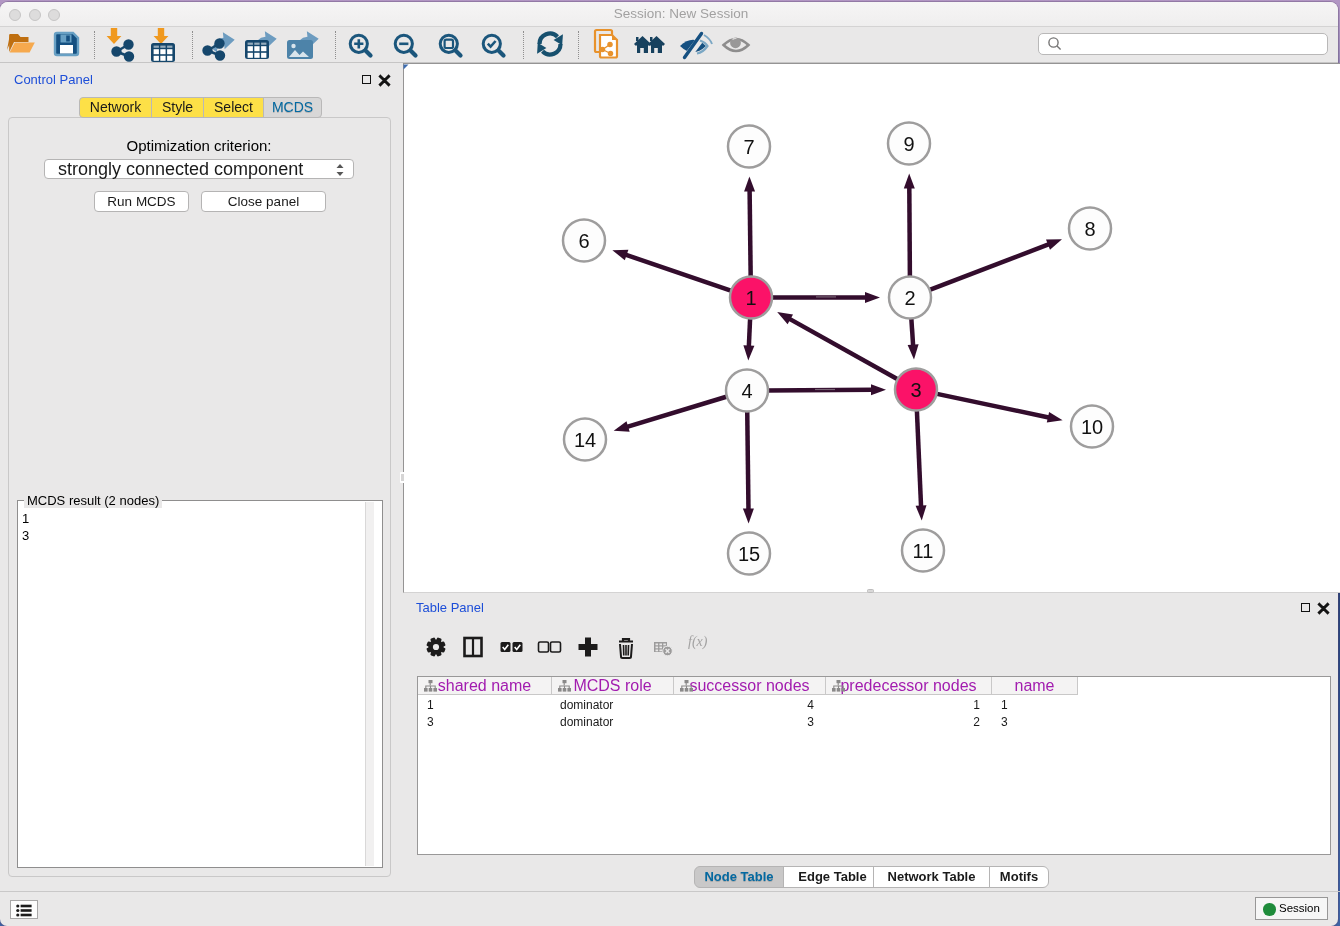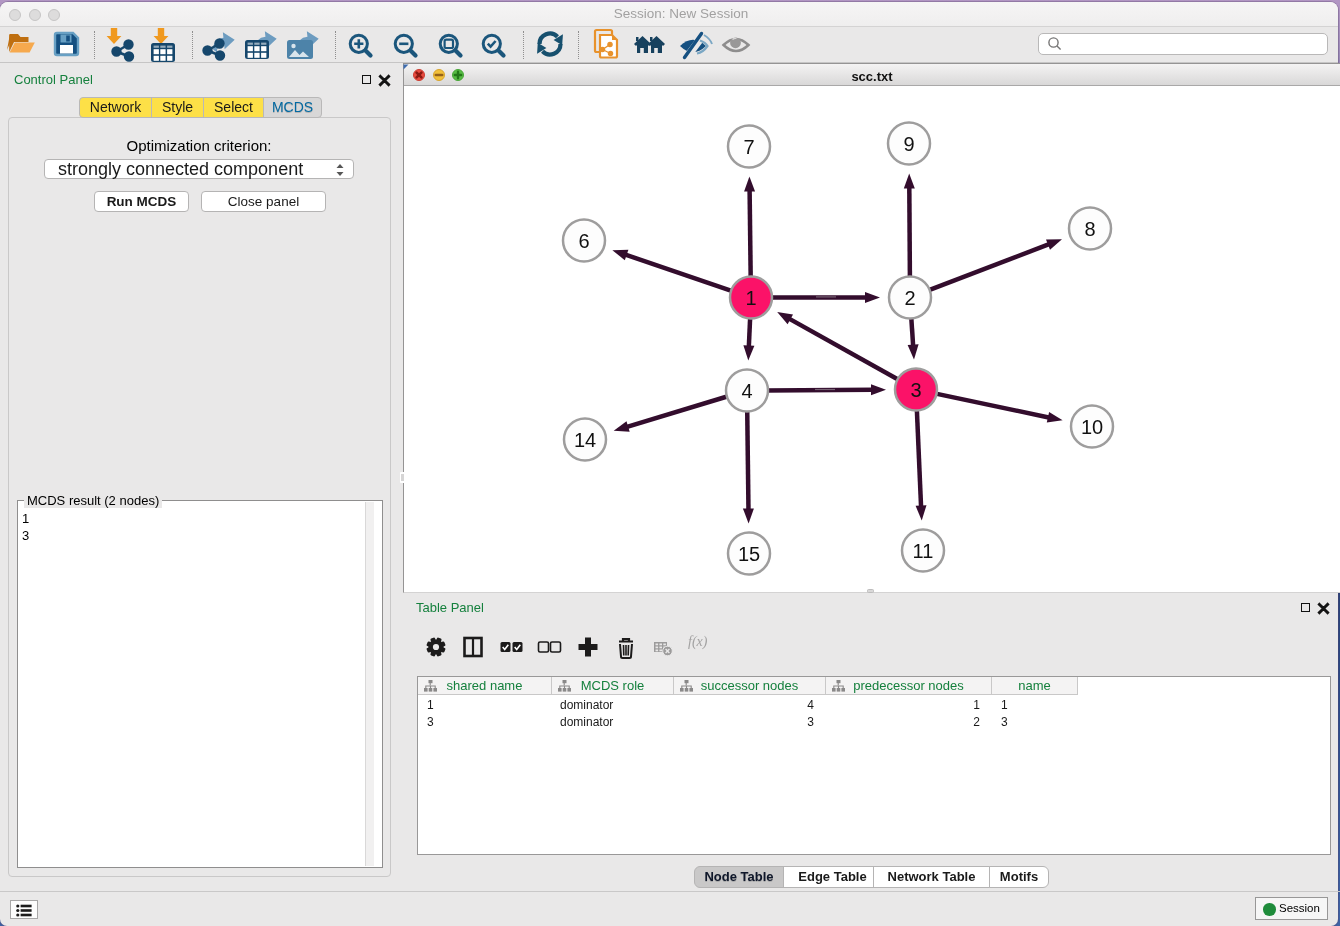--- a/index.html
+++ b/index.html
@@ -9,21 +9,21 @@
 #win { position:absolute; left:0; top:2px; width:1338px; height:924px; background:#e9e8e8; border-radius:8px 8px 7px 7px; box-shadow:0 0 0 1px rgba(90,70,110,.35); overflow:hidden; }
 
 #titlebar { position:absolute; left:0; top:0; width:100%; height:25px; background:linear-gradient(#f6f5f5,#efeeee); border-bottom:1px solid #d4d3d3; border-radius:8px 8px 0 0; }
 .tl { position:absolute; top:7px; width:12px; height:12px; border-radius:50%; background:#dddcdc; border:1px solid #c6c5c5; }
 #title-text { position:absolute; top:4px; left:0; width:100%; text-align:center; font-size:13.5px; color:#a2a1a1;padding-left:24px; }
 
 #toolbar { position:absolute; left:0; top:26px; width:100%; height:36px; background:#e9e8e8; border-bottom:1px solid #c6c5c5; }
 .sep { position:absolute; top:4px; height:28px; width:0; border-left:1px dotted #8f8e8e; }
 #search { position:absolute; left:1038px; top:33px; width:290px; height:21.5px; background:#fff; border:1px solid #b9b8b8; border-radius:5px; }
 
-.docklabel { font-size:13px; color:#15803d; }
+.docklabel { font-size:13px; color:#1d4ed8; }
 #cp-title { position:absolute; left:14px; top:72px; }
 .float-ic { position:absolute; width:9px; height:9px; border:1.6px solid #111; }
 .close-x { position:absolute; font-size:13px; font-weight:bold; color:#111; }
 #cp-body { position:absolute; left:8px; top:117px; width:383px; height:760px; border:1px solid #c9c8c8; border-radius:4px; }
 .tab { position:absolute; top:97px; height:21px; background:#fde047; border:1px solid #b9b8b8; font-size:14px; text-align:center; line-height:19px; color:#1a1a1a; }
 
 .aquabtn { position:absolute; background:#fff; border:1px solid #b5b4b4; border-radius:4px; font-size:13.5px; text-align:center; color:#1a1a1a; }
 
 #mcds-box { position:absolute; left:17px; top:500px; width:366px; height:368px; border:1px solid #8f8e8e; }
 #mcds-label { position:absolute; left:24px; top:493px; background:#e9e8e8; padding:0 3px; font-size:13px; }
@@ -33,21 +33,21 @@
 #listbtn { position:absolute; left:10px; top:900px; width:28px; height:19px; background:#fdfdfd; border:1px solid #a8a7a7; }
 #membtn { position:absolute; left:1255px; top:897px; width:73px; height:23px; background:#f6f6f6; border:1px solid #989797; font-size:12px; }
 
 #netframe { position:absolute; left:403px; top:63px; width:937px; height:530px; border-top:1px solid #959494; border-left:1px solid #959494; border-bottom:1px solid #d4d3d3; background:#fff; }
 #nettitle { position:absolute; left:0; top:0; width:100%; height:22px; background:linear-gradient(#f4f3f3,#d9d8d8); border-bottom:1px solid #a9a8a8; }
 .mac { position:absolute; top:5px; width:12px; height:12px; border-radius:50%; overflow:hidden; }
 .mac svg { display:block; }
 
 #tp-title { position:absolute; left:416px; top:600px; }
 #tbl { position:absolute; left:417px; top:676px; width:914px; height:179px; background:#fff; border:1px solid #999898; }
-.th { position:absolute; top:0; height:18px; background:#f4f3f3; border-right:1px solid #c9c8c8; border-bottom:1px solid #c9c8c8; font-size:13px; text-align:center; line-height:17px; color:#15803d; }
+.th { position:absolute; top:0; height:18px; background:#f4f3f3; border-right:1px solid #c9c8c8; border-bottom:1px solid #c9c8c8; font-size:16px; text-align:center; line-height:17px; color:#a21caf; }
 .td { position:absolute; font-size:12px; color:#1a1a1a; }
 .btab { position:absolute; top:866px; height:22px; background:#fff; border:1px solid #b5b4b4; font-size:13px; font-weight:bold; text-align:center; line-height:20px; color:#1a1a1a; }
 </style>
 </head>
 <body>
 <div id="win"></div>
 <div id="titlebar" class="abs" style="left:0;top:2px;width:1338px;">
   <div class="tl" style="left:9px;"></div>
   <div class="tl" style="left:28.5px;"></div>
   <div class="tl" style="left:48px;"></div>
@@ -186,48 +186,30 @@
 <div class="tab" style="left:79px;width:73px;border-radius:4px 0 0 4px;">Network</div>
 <div class="tab" style="left:151px;width:53px;">Style</div>
 <div class="tab" style="left:203px;width:61px;">Select</div>
 <div class="tab" style="left:263px;width:59px;border-radius:0 4px 4px 0;background:#d8d7d7;color:#0369a1;text-shadow:0 1px 0 #b5b4b4;">MCDS</div>
 <div class="abs" style="left:44px;top:137px;width:310px;text-align:center;font-size:15px;">Optimization criterion:</div>
 <div class="aquabtn" style="left:44px;top:159px;width:310px;height:20px;text-align:left;line-height:19px;padding-left:13px;font-size:18px;">strongly connected component
   <svg width="10" height="14" style="position:absolute;right:8px;top:3px;" viewBox="0 0 10 14">
       <path d="M5 1 L8.5 5 L1.5 5 Z M5 13 L8.5 9 L1.5 9 Z" fill="#555"></path>
     </svg>
 </div>
-<div class="aquabtn" style="left:94px;top:191px;width:95px;height:21px;line-height:20px;font-weight:bold;">Run MCDS</div>
+<div class="aquabtn" style="left:94px;top:191px;width:95px;height:21px;line-height:20px;">Run MCDS</div>
 <div class="aquabtn" style="left:201px;top:191px;width:125px;height:21px;line-height:20px;">Close panel</div>
 <div id="mcds-box"></div>
 <div id="mcds-white"></div>
 <div id="mcds-label">MCDS result (2 nodes)</div>
 <div class="abs" style="left:22px;top:511px;font-size:13px;">1</div>
 <div class="abs" style="left:22px;top:528px;font-size:13px;">3</div>
 <div class="abs" style="left:365px;top:502px;width:9px;height:364px;background:#f1f0f0;border-left:1px solid #d9d8d8;"></div>
 
 <div id="netframe">
-  <div id="nettitle">
-    <div class="mac" style="left:9px;background:#ea4b3f;border:1px solid #cc3d32;">
-        <svg width="10" height="10" viewBox="0 0 10 10">
-          <path d="M2.6 2.6 l4.8 4.8 M7.4 2.6 l-4.8 4.8" stroke="#8c1a12" stroke-width="2.6" stroke-linecap="round"></path>
-        </svg>
-      </div>
-    <div class="mac" style="left:29px;background:#f2c03a;border:1px solid #d8a52e;">
-        <svg width="10" height="10" viewBox="0 0 10 10">
-          <path d="M1.8 5 h6.4" stroke="#94621a" stroke-width="2.6" stroke-linecap="round"></path>
-        </svg>
-      </div>
-    <div class="mac" style="left:48px;background:#57bb44;border:1px solid #47a637;">
-        <svg width="10" height="10" viewBox="0 0 10 10">
-          <path d="M1.8 5 h6.4 M5 1.8 v6.4" stroke="#237818" stroke-width="2.4" stroke-linecap="round"></path>
-        </svg>
-      </div>
-    <div style="position:absolute;top:4.5px;width:100%;text-align:center;font-size:13px;font-weight:bold;color:#111;">scc.txt</div>
-  </div>
   <svg id="graph" width="935" height="506" style="position:absolute;left:0;top:23px;" viewBox="0 0 935 506">
       <g transform="translate(5,3.5)">
   <g stroke="#330d2d" stroke-width="4.5">
   <line x1="341.7" y1="188.0" x2="340.6" y2="99.0"></line>
   <line x1="324.0" y1="200.9" x2="215.7" y2="163.9"></line>
   <line x1="361.0" y1="207.0" x2="458.0" y2="207.0"></line>
   <line x1="341.2" y1="226.0" x2="339.8" y2="257.0"></line>
   <line x1="500.9" y1="188.0" x2="500.3" y2="96.0"></line>
   <line x1="518.7" y1="200.2" x2="640.8" y2="153.4"></line>
   <line x1="502.2" y1="226.0" x2="504.2" y2="256.1"></line>
@@ -384,21 +366,21 @@
     <div class="td" style="left:256px;top:21px;width:140px;text-align:right;">4</div>
     <div class="td" style="left:408px;top:21px;width:154px;text-align:right;">1</div>
     <div class="td" style="left:583px;top:21px;">1</div>
     <div class="td" style="left:9px;top:38px;">3</div>
     <div class="td" style="left:142px;top:38px;">dominator</div>
     <div class="td" style="left:256px;top:38px;width:140px;text-align:right;">3</div>
     <div class="td" style="left:408px;top:38px;width:154px;text-align:right;">2</div>
     <div class="td" style="left:583px;top:38px;">3</div>
   </div>
 
-<div class="btab" style="left:694px;width:90px;border-radius:6px 0 0 6px;background:#c9c8c8;color:#0f172a;text-shadow:0 1px 0 #aaa;">Node Table</div>
+<div class="btab" style="left:694px;width:90px;border-radius:6px 0 0 6px;background:#c9c8c8;color:#0369a1;text-shadow:0 1px 0 #aaa;">Node Table</div>
 <div class="btab" style="left:783px;width:91px;padding-left:8px;">Edge Table</div>
 <div class="btab" style="left:873px;width:117px;">Network Table</div>
 <div class="btab" style="left:989px;width:60px;border-radius:0 6px 6px 0;">Motifs</div>
 
 <div id="statusline"></div>
 <div id="listbtn">
     <svg width="16" height="13" viewBox="0 0 16 13" style="position:absolute;left:5px;top:3px;">
       <g fill="#1c1b1b">
         <circle cx="1.8" cy="2" r="1.6"></circle>
         <circle cx="1.8" cy="6.5" r="1.6"></circle>

